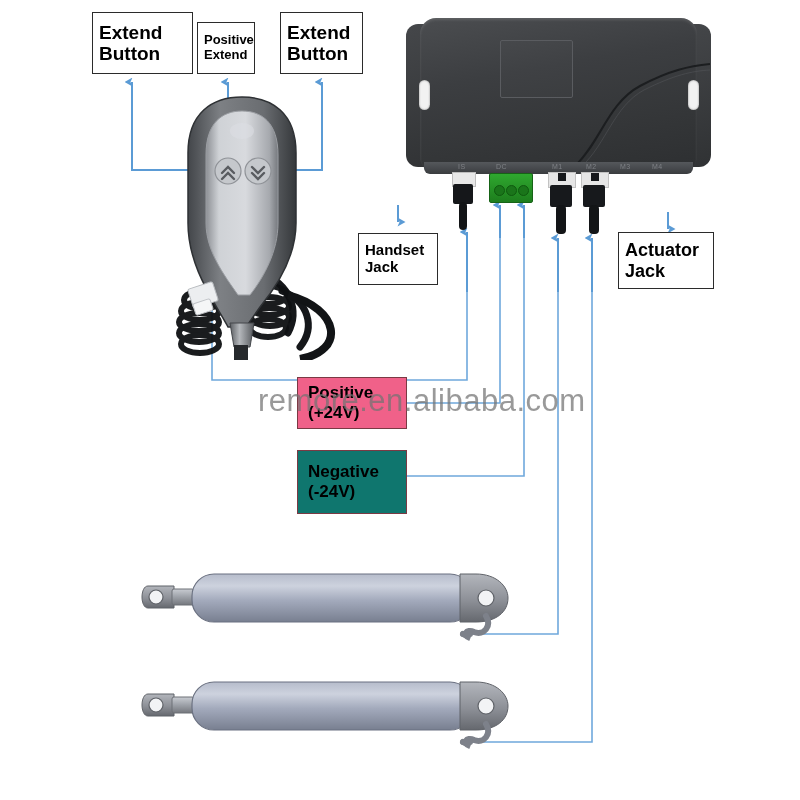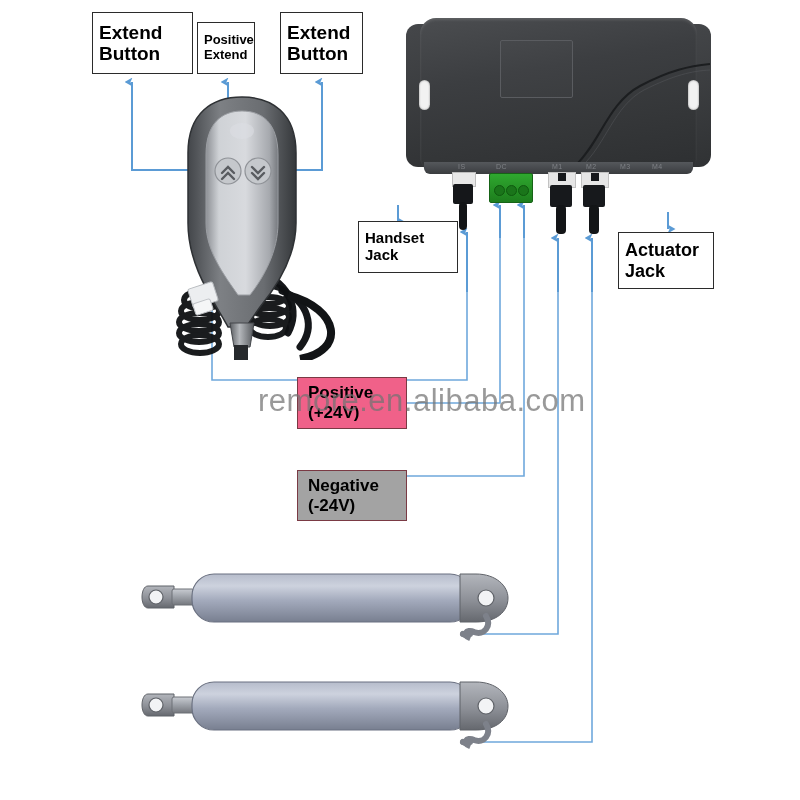--- a/index.html
+++ b/index.html
@@ -32,40 +32,40 @@
     align-items: flex-start;
     padding: 2px 6px;
     color: #000000;
     font-weight: bold;
     line-height: 1.12;
   }
   .label-box span { display: block; white-space: nowrap; }
   .lbl-extend  { left: 92px;  top: 12px;  width: 101px;  height: 62px; font-size: 19px; }
   .lbl-ind     { left: 197px; top: 22px;  width: 58px;  height: 52px; font-size: 13px; }
   .lbl-retract { left: 280px; top: 12px;  width: 83px;  height: 62px; font-size: 19px; }
-  .lbl-handset { left: 358px; top: 221px; width: 100px;  height: 52px; font-size: 15px; }
+  .lbl-handset { left: 358px; top: 233px; width: 80px;  height: 52px; font-size: 15px; }
   .lbl-actuator{ left: 618px; top: 232px; width: 96px; height: 57px; font-size: 18px; }
 
   .power-box {
     position: absolute;
     box-sizing: border-box;
     border: 1.5px solid #7a3a44;
     display: flex;
     flex-direction: column;
     justify-content: center;
     align-items: flex-start;
     padding: 2px 10px;
     color: #000000;
     font-weight: bold;
     font-size: 17px;
     line-height: 1.15;
   }
   .power-box span { display: block; white-space: nowrap; }
   .pwr-pos { left: 297px; top: 377px; width: 110px; height: 52px; background: #f06189; }
-  .pwr-neg { left: 297px; top: 450px; width: 110px; height: 51px; background: #a3a3a3; margin-top: 20px; }
+  .pwr-neg { left: 297px; top: 450px; width: 110px; height: 64px; background: #0f766e; }
 
   
   #control-box {
     position: absolute;
     left: 406px; top: 18px;
     width: 305px; height: 155px;
   }
   .cb-body {
     position: absolute;
     left: 14px; top: 0;

